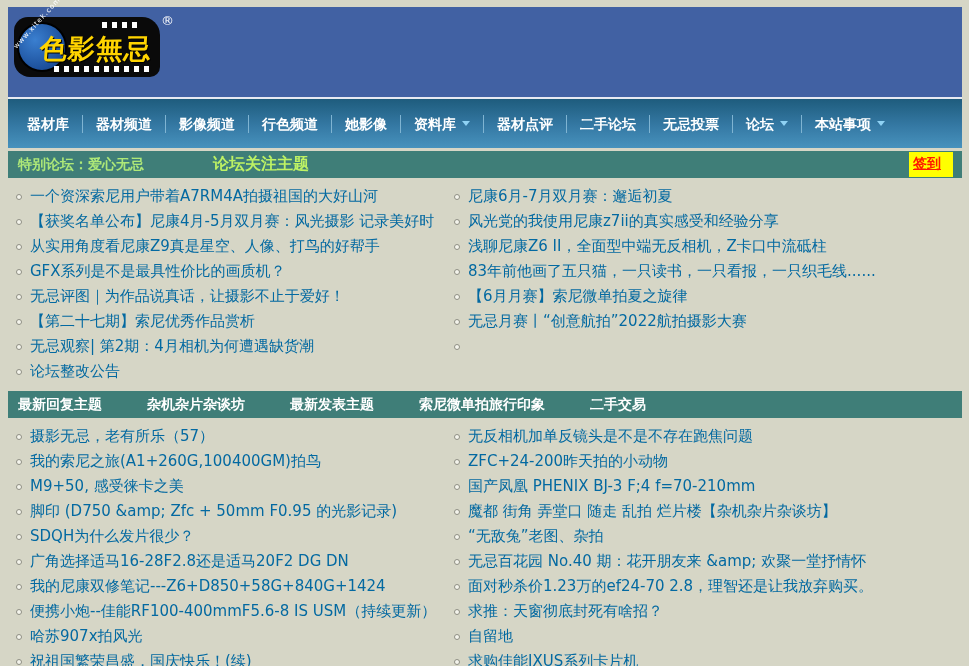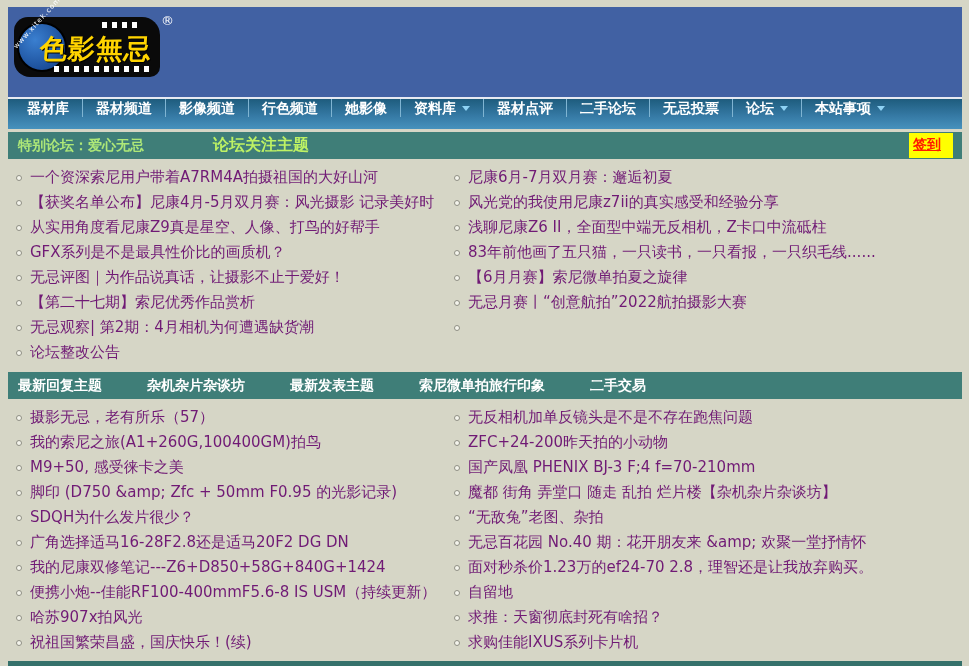--- a/index.html
+++ b/index.html
@@ -45,23 +45,23 @@
   .logo-dots {
     position: absolute; height: 6px;
     background: repeating-linear-gradient(90deg, #fff 0 5px, transparent 5px 10px);
   }
   .logo-dots.top { left: 88px; top: 5px; width: 40px; }
   .logo-dots.bottom { left: 40px; bottom: 5px; width: 100px; }
   .logo-reg { position: absolute; right: 0; top: 0; color: #fff; font-size: 13px; }
 
   
   .navbar {
-    height: 30px;
+    height: 49px;
     background: linear-gradient(180deg, #1e5c7d 0%, #3579a4 55%, #4792bd 100%);
-    display: flex; align-items: flex-start;
+    display: flex; align-items: center;
     padding-left: 6px;
   }
   .nav-item {
     color: #fff; font-size: 14px; font-weight: bold;
     padding: 0 13px; height: 18px; line-height: 18px;
     border-right: 1px solid #7fb4d2;
     cursor: pointer; display: flex; align-items: center; gap: 6px;
     text-decoration: none; white-space: nowrap;
   }
   .nav-item:last-child { border-right: none; }
@@ -95,21 +95,21 @@
   .col { list-style: none; }
   .col.left-col { width: 438px; flex: none; }
   .col.right-col { flex: 1; }
   .col li { height: 25px; line-height: 25px; display: flex; align-items: center; white-space: nowrap; overflow: hidden; }
   .bullet {
     flex: none; width: 6px; height: 6px; margin: 0 8px 0 6px;
     border: 1px solid #8f8f84; border-radius: 50%;
     background: #f4f4ec;
   }
   .col a {
-    color: #701a75; font-size: 15px; text-decoration: none; cursor: pointer;
+    color: #0369a1; font-size: 15px; text-decoration: none; cursor: pointer;
   }
 
   .bottom-strip { height: 6px; background: #35716b; margin-top: 2px; }
 </style>
 </head>
 <body>
 
 <div class="page">
 
   <div class="header">
@@ -311,28 +311,28 @@
       <li>
           <span class="bullet"></span>
           <a>无忌百花园 No.40 期：花开朋友来 &amp;amp; 欢聚一堂抒情怀</a>
         </li>
       <li>
           <span class="bullet"></span>
           <a>面对秒杀价1.23万的ef24-70 2.8，理智还是让我放弃购买。</a>
         </li>
       <li>
           <span class="bullet"></span>
+          <a>求推：天窗彻底封死有啥招？</a>
+        </li>
+      <li>
+          <span class="bullet"></span>
           <a>自留地</a>
         </li>
       <li>
           <span class="bullet"></span>
-          <a>求推：天窗彻底封死有啥招？</a>
-        </li>
-      <li>
-          <span class="bullet"></span>
           <a>求购佳能IXUS系列卡片机</a>
         </li>
     </ul>
   </div>
 
   <div class="bottom-strip"></div>
 
 </div>
 
 </body></html>

